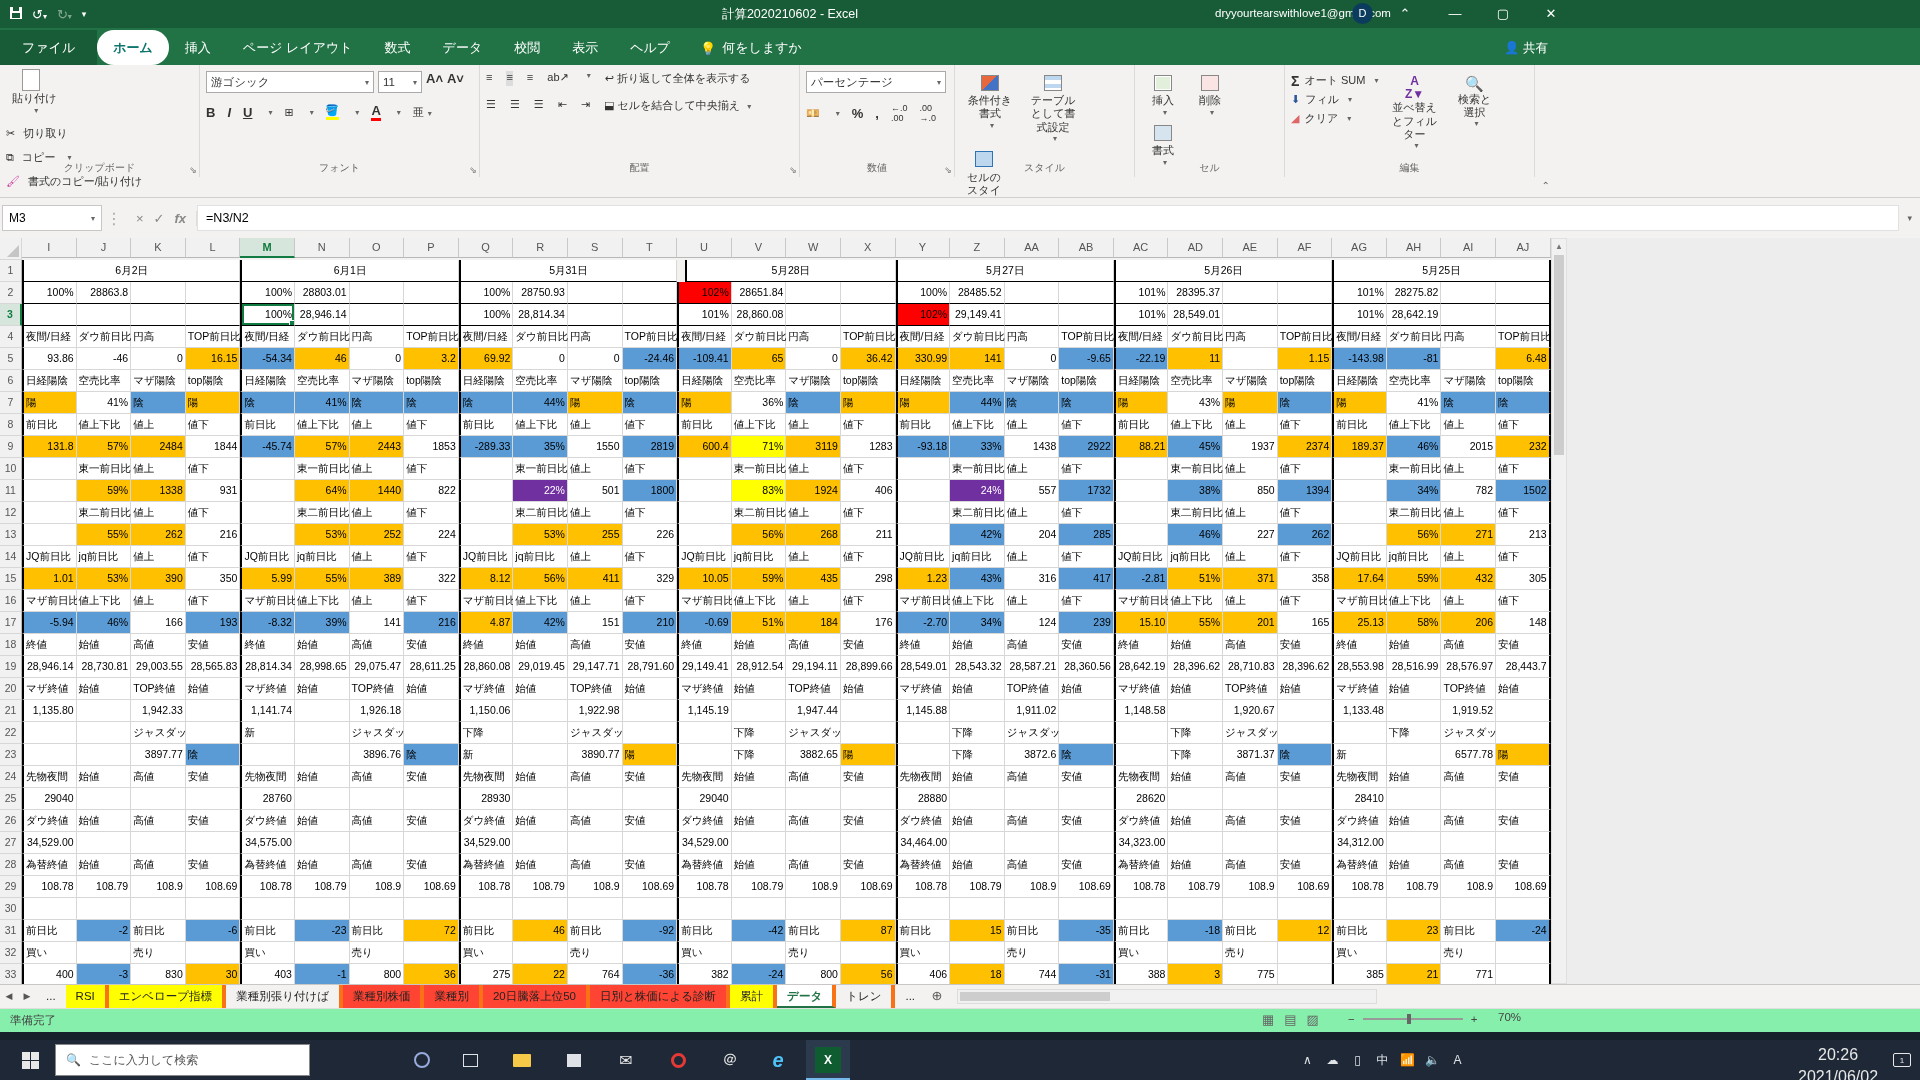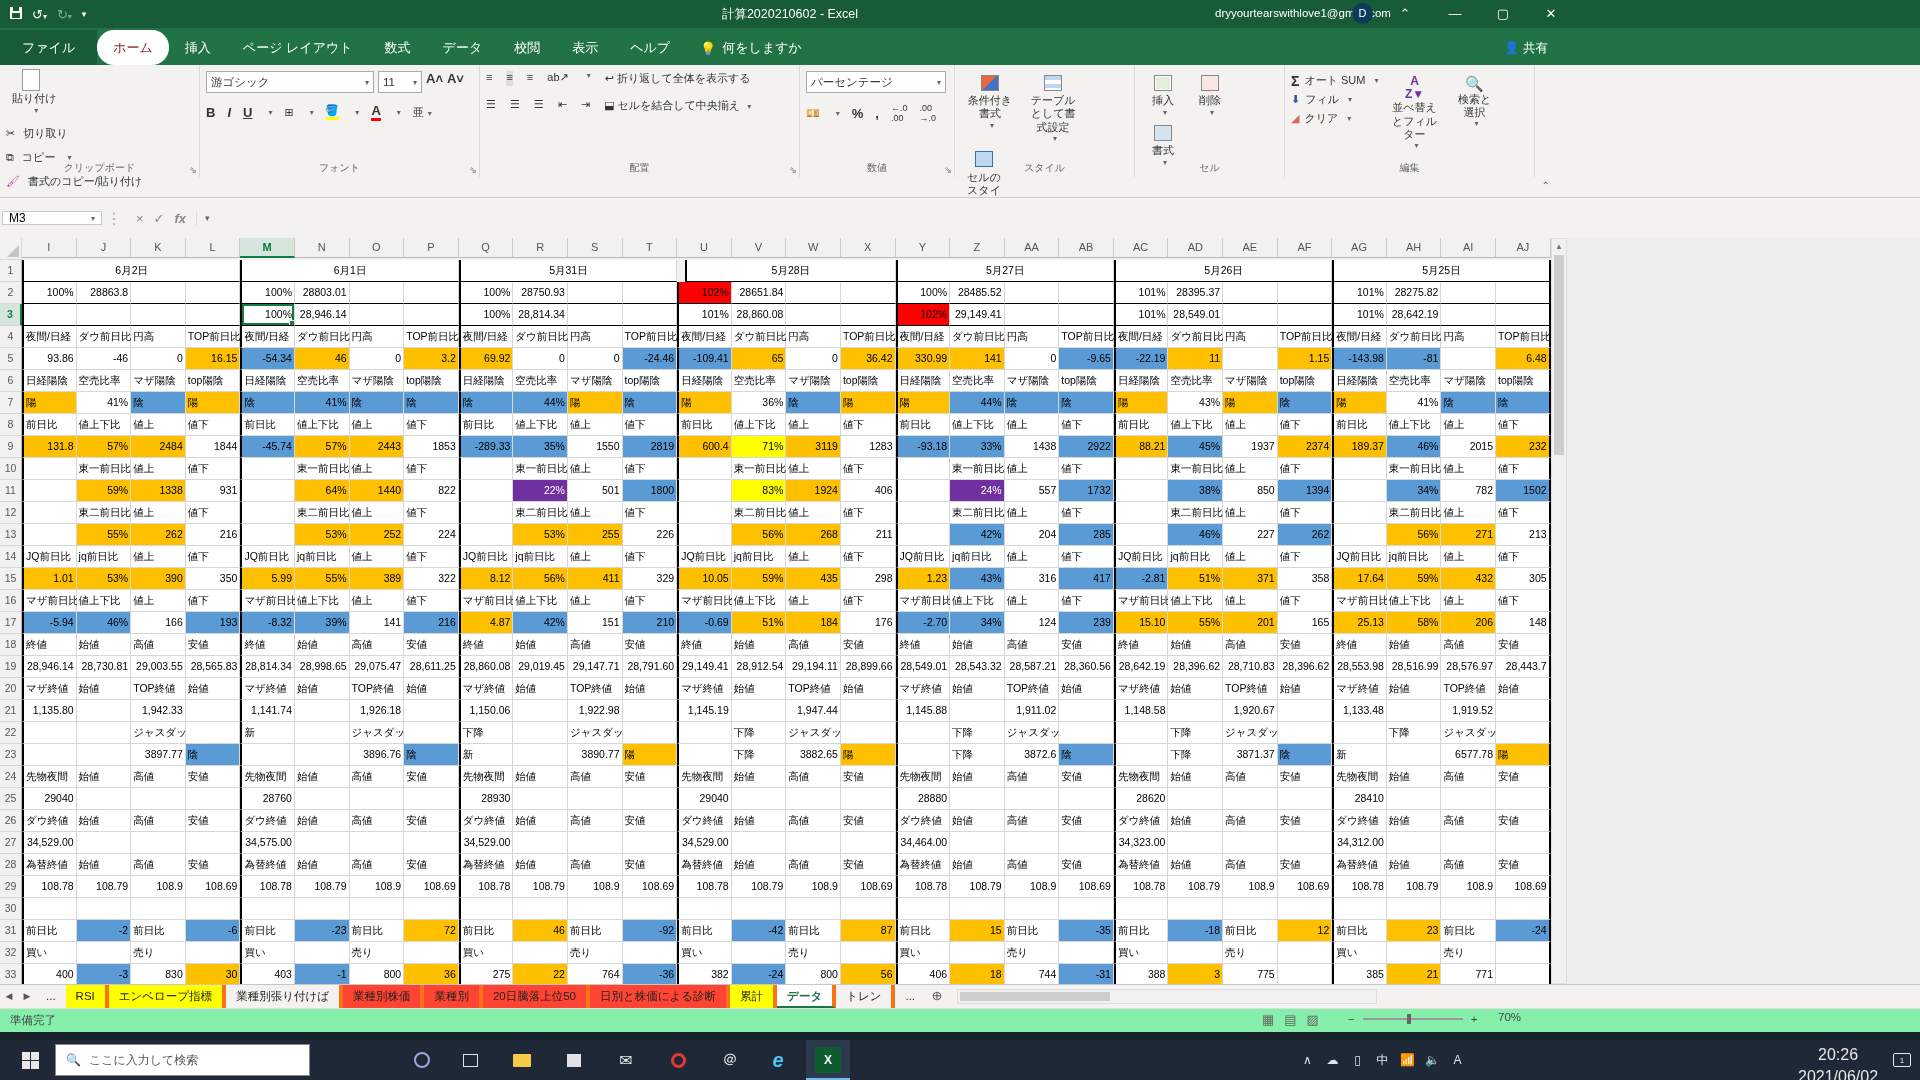--- a/index.html
+++ b/index.html
@@ -20,21 +20,21 @@
   #account { position:absolute; left:1215px; top:7px; font-size:11.5px; }
   #avatar { position:absolute; left:1352px; top:3px; width:21px; height:21px; border-radius:50%;
     background:#0b3c5d; color:#fff; font-size:11px; text-align:center; line-height:21px; }
   .winbtn { position:absolute; top:0; width:46px; height:28px; text-align:center; line-height:28px; font-size:13px; }
   #ribbonopts { left:1382px; } #btn-min { left:1432px; } #btn-max { left:1480px; } #btn-close { left:1528px; }
 
   
   #menubar { position:absolute; left:0; top:28px; width:1920px; height:37px; background:#217346; color:#fff;
     display:flex; align-items:flex-end; font-size:13px; }
   .mtab { padding:9px 16px 8px; cursor:pointer; }
-  .mtab.active { background:#fff; color:#7f1d1d; font-weight:normal;border-radius:17px; }
+  .mtab.active { background:#fff; color:#0f766e; font-weight:bold;border-radius:17px; }
   .mtab.file { background:#185c37; padding:9px 22px 8px; }
   #tellme { display:flex; align-items:center; gap:6px; padding:9px 14px 8px; }
   #share { position:absolute; right:372px; bottom:8px; font-size:12.5px; }
 
   
   #ribbon { position:absolute; left:0; top:65px; width:1920px; height:133px; background:#f3f2f1;
     border-bottom:1px solid #d2d0ce; font-size:11px; color:#333; }
   .rgroup { position:absolute; top:0; height:112px; border-right:1px solid #dcdad8; padding:6px 6px 0; }
   .rglabel { position:absolute; bottom:2px; left:0; right:0; text-align:center; color:#666; font-size:10px; }
   .launcher { position:absolute; right:2px; bottom:2px; font-size:9px; color:#777; }
@@ -54,21 +54,21 @@
   .gridico.cs { background:#bdd7ee; border-color:#2e75b6; }
   .gridico.ins { box-shadow:inset 0 0 0 1px #fff; background:#e2efda; }
   .gridico.del { background:#fbe4e4; }
   .gridico.fmtc { background:#d6e4f0; }
   .sum { font-size:14px; font-weight:bold; }
   .az { color:#7030a0; font-weight:bold; font-size:12px; line-height:1; }
   .stack3 > div { height:19px; display:flex; align-items:center; gap:5px; }
 
   
   #fbar { position:absolute; left:0; top:198px; width:1920px; height:40px; background:#f3f2f1; display:flex; align-items:center; }
-  #namebox { width:100px; height:14px; background:#fff; border:1px solid #c9c7c5; margin-left:2px;
+  #namebox { width:100px; height:26px; background:#fff; border:1px solid #c9c7c5; margin-left:2px;
     font-size:12px; display:flex; align-items:center; justify-content:space-between; padding:0 6px; }
   #fbtns { display:flex; gap:10px; padding:0 10px; color:#888; font-size:13px; align-items:center; border-right:1px solid #ddd; }
   #fx-input { flex:1; height:26px; background:#fff; border:1px solid #e1e1e1; font-size:12.5px; padding:0 8px;
     display:flex; align-items:center; color:#000; }
 
   
   #gridwrap { position:absolute; left:0; top:238px; }
   #grid { display:grid; grid-template-columns:22px repeat(28,54.6px); grid-auto-rows:22px; }
   #grid > div { border-right:1px solid #d7d7d7; border-bottom:1px solid #d7d7d7; background:#fff;
     font-size:10.5px; line-height:21px; padding:0 2px; white-space:nowrap; overflow:hidden; color:#000; }
@@ -345,20 +345,21 @@
     <div id="namebox">
         <span>M3</span>
         <span class="caret">▾</span>
       </div>
     <div style="color:#aaa;padding:0 4px;">⋮</div>
     <div id="fbtns">
       <span>×</span>
       <span>✓</span>
       <span style="font-style:italic;font-weight:bold;">fx</span>
     </div>
+    <div id="fx-input">=N3/N2</div>
     <div style="padding:0 8px;color:#666;font-size:9px;">▾</div>
   </div>
 
   <div id="gridwrap">
     <div id="grid">
         <div class="corner"></div>
         <div class="hdr">I</div>
         <div class="hdr">J</div>
         <div class="hdr">K</div>
         <div class="hdr">L</div>

